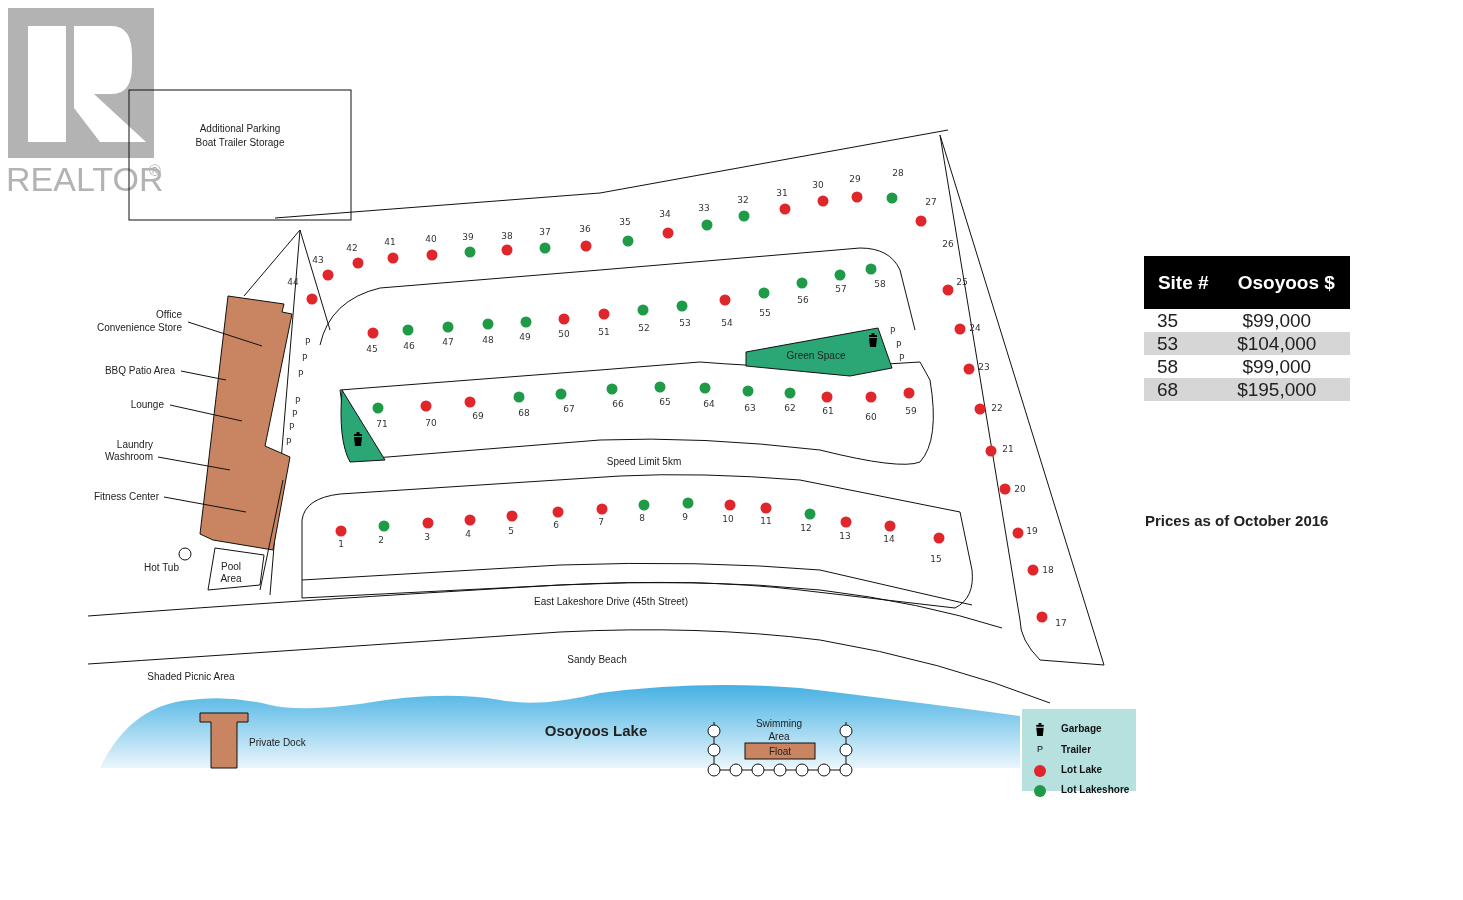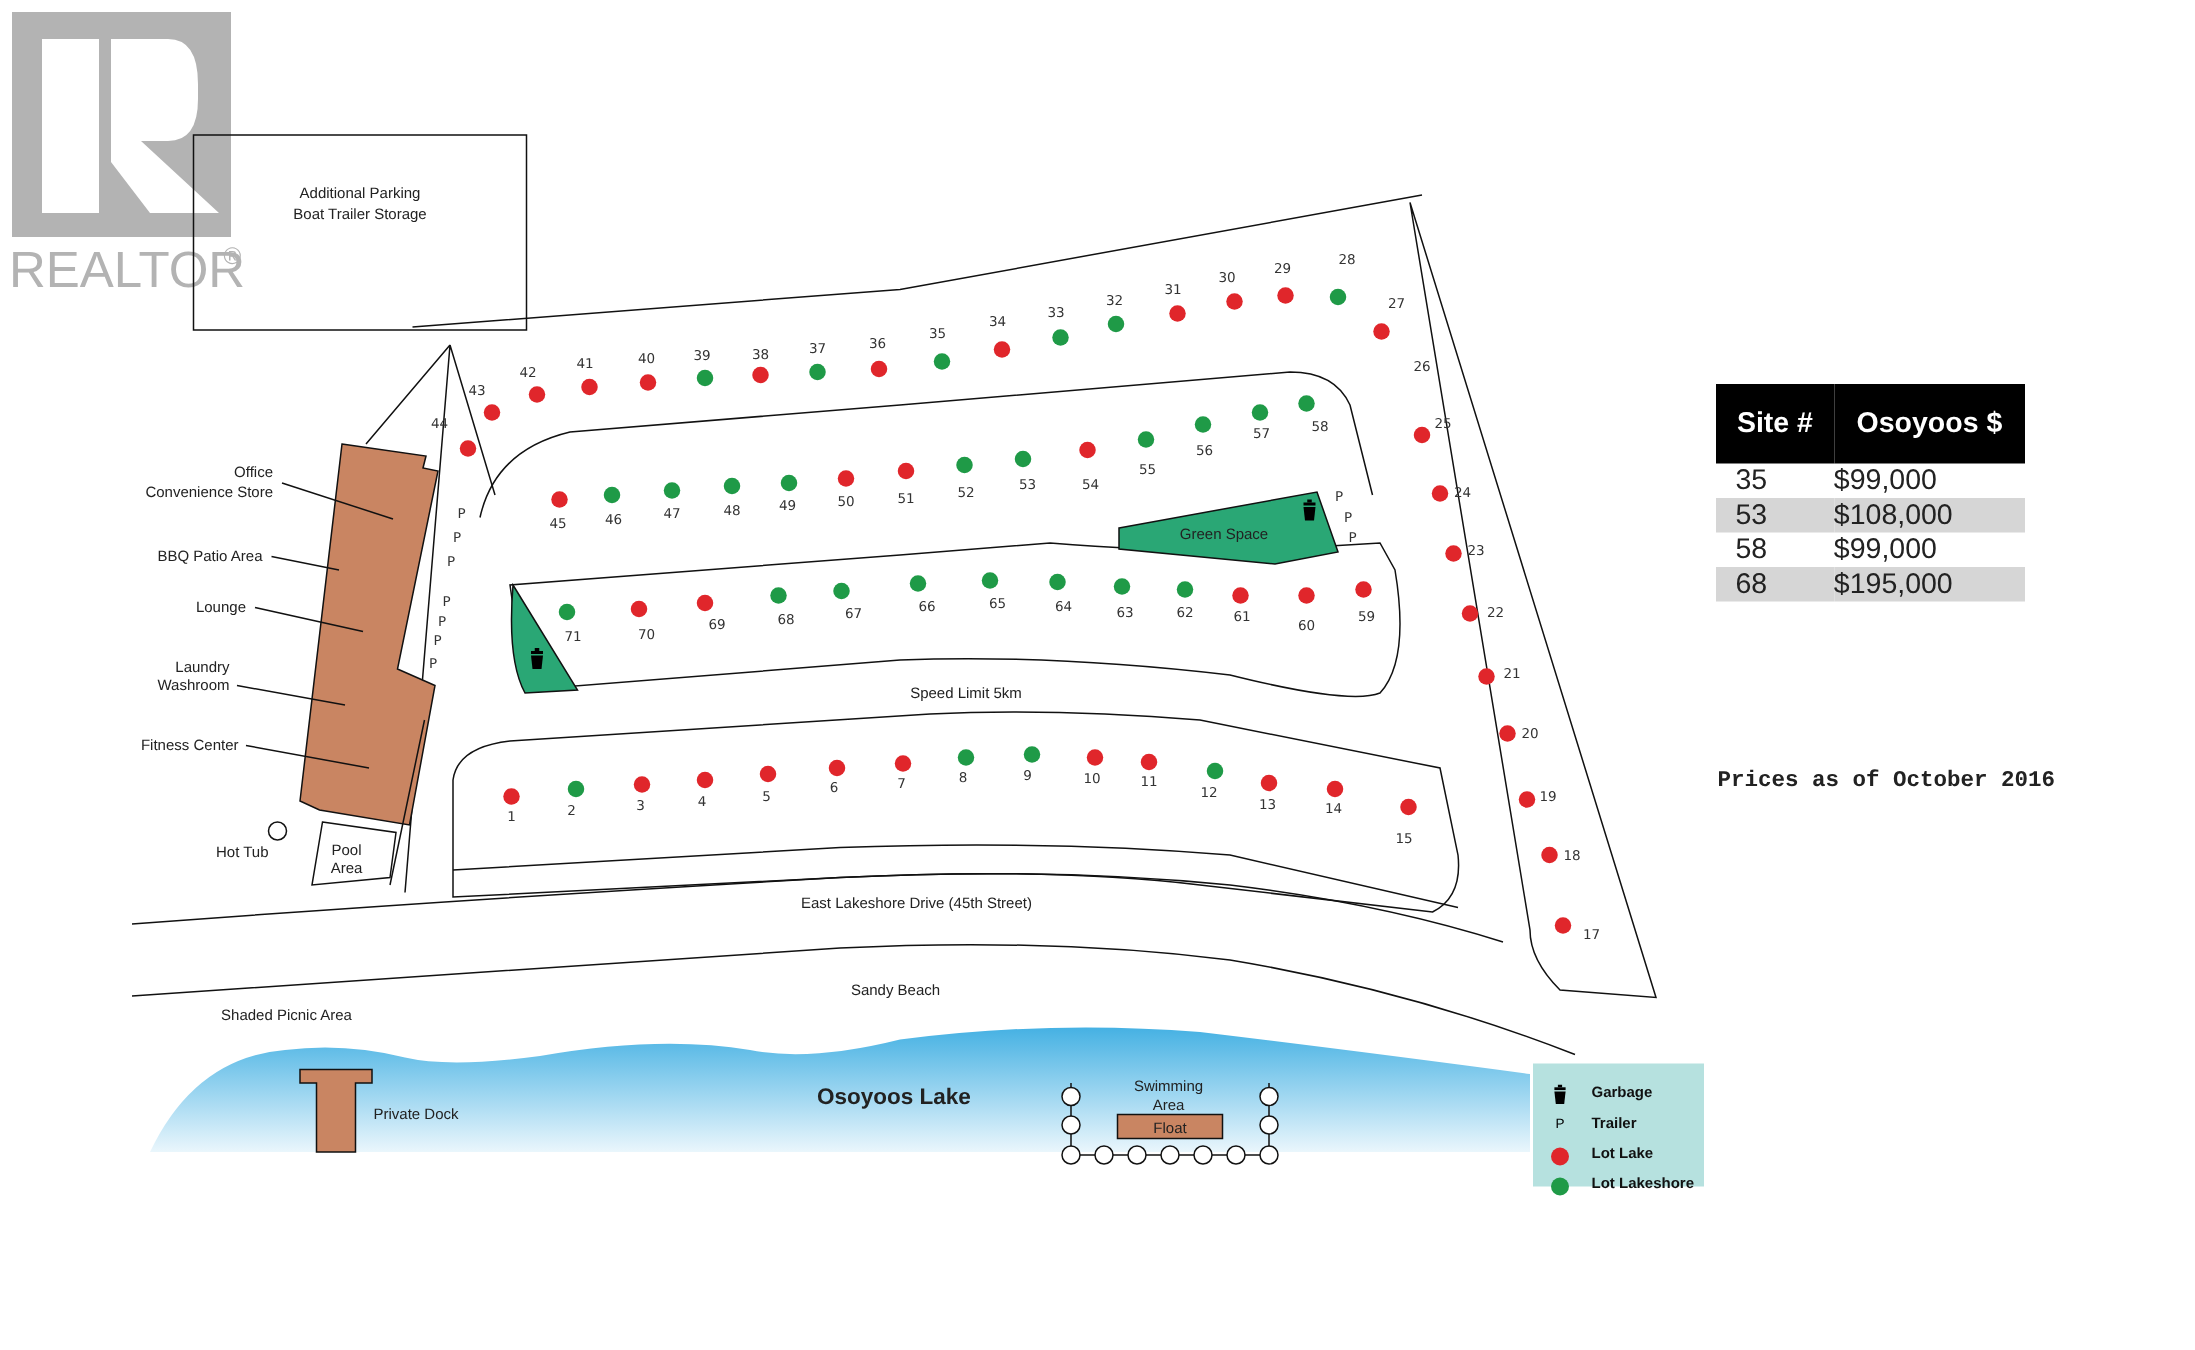--- a/index.html
+++ b/index.html
@@ -6,22 +6,22 @@
   body { width:1463px; height:900px; position:relative; overflow:hidden; font-family:"Liberation Sans", sans-serif; }
   #map { position:absolute; left:0; top:0; width:1463px; height:900px; }
   .lbl { font-family:"Liberation Sans", sans-serif; font-size:10px; fill:#222; }
   .lotnum { font-family:"DejaVu Sans", sans-serif; font-size:9px; fill:#333; }
   .line { fill:none; stroke:#111; stroke-width:1; }
   .price-table { position:absolute; left:1144px; top:256px; width:206px; border-collapse:collapse; font-family:"Liberation Sans", sans-serif; }
   .price-table th { background:#000; color:#fff; font-size:19px; font-weight:bold; height:29px; padding:12px; }
   .price-table td { font-size:19px; color:#222; height:23px; padding:0; line-height:23px; }
   .price-table tr.alt td { background:#d6d6d6; }
   .price-table td.site { padding-left:13px; }
-  .price-table td.price { text-align:left; padding-right:19px; }
-  .prices-note { position:absolute; left:1145px; top:512px; font-size:15px; font-weight:bold; color:#222; font-family:Liberation Mono, monospace; }
+  .price-table td.price { text-align:center; padding-right:19px; }
+  .prices-note { position:absolute; left:1145px; top:512px; font-size:15px; font-weight:bold; color:#222; font-family:Liberation Sans, sans-serif; }
   .legend { position:absolute; left:1022px; top:709px; width:114px; height:82px; background:#b6e1df; }
   .legend-row { position:absolute; left:0; width:114px; height:16px; }
   .legend-row .sym { position:absolute; left:10px; width:16px; text-align:center; font-size:9px; }
   .legend-row .txt { position:absolute; left:39px; font-size:10px; font-weight:bold; color:#111; }
   .dot { display:inline-block; width:12px; height:12px; border-radius:50%; margin-top:1px; }
   .realtor { position:absolute; left:8px; top:8px; }
 </style>
 </head>
 <body>
 
@@ -437,21 +437,21 @@
       <th>Osoyoos $</th>
     </tr>
   </thead>
   <tbody>
     <tr>
       <td class="site">35</td>
       <td class="price">$99,000</td>
     </tr>
     <tr class="alt">
       <td class="site">53</td>
-      <td class="price">$108,000</td>
+      <td class="price">$104,000</td>
     </tr>
     <tr>
       <td class="site">58</td>
       <td class="price">$99,000</td>
     </tr>
     <tr class="alt">
       <td class="site">68</td>
       <td class="price">$195,000</td>
     </tr>
   </tbody>

